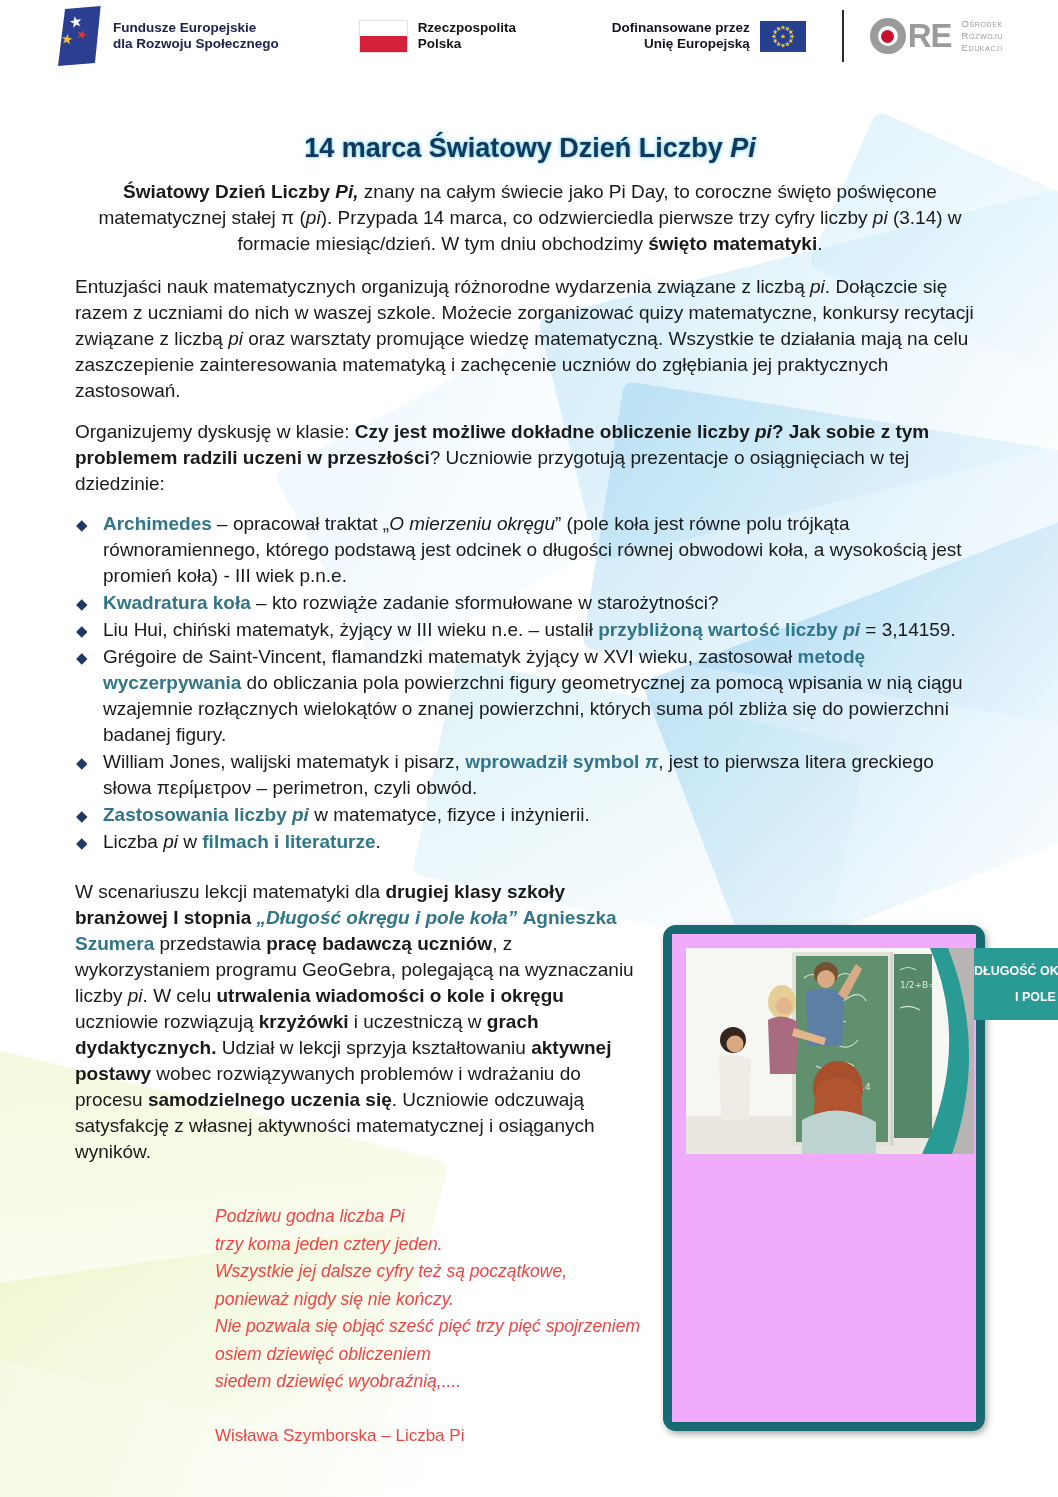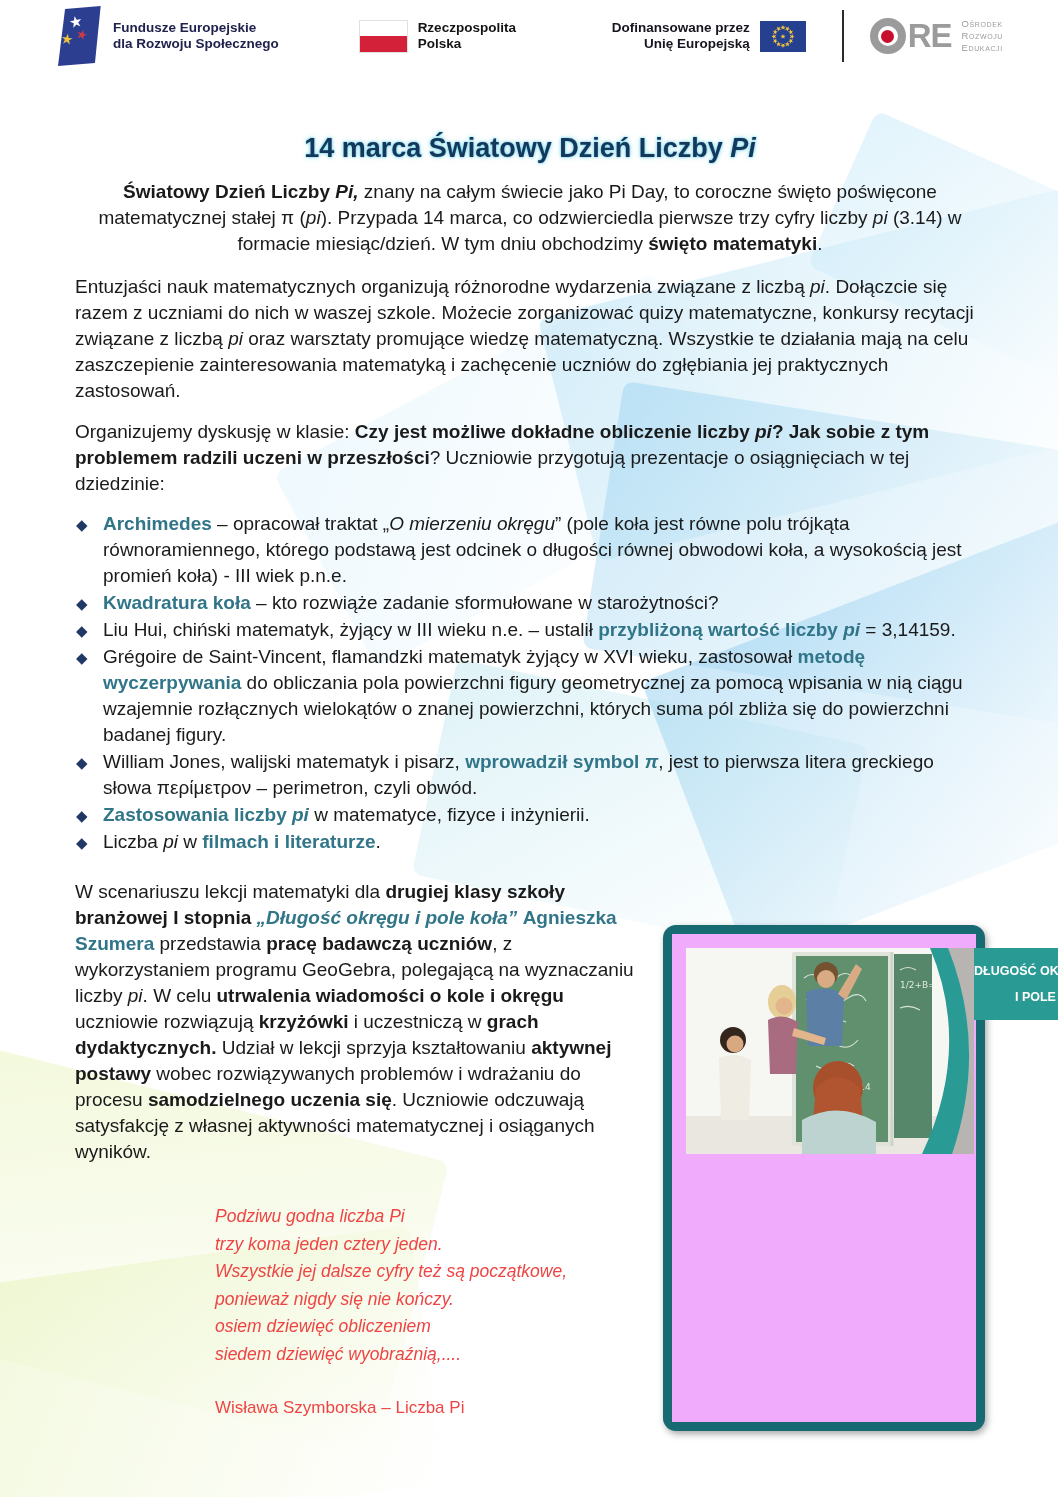--- a/index.html
+++ b/index.html
@@ -259,20 +259,21 @@
         </div>
       </div>
 
       <p class="para"><span class="s-n">W scenariuszu lekcji matematyki dla </span><span class="s-b">drugiej klasy szkoły branżowej I stopnia </span><span class="s-ti">„Długość okręgu i pole koła” </span><span class="s-t">Agnieszka Szumera</span><span class="s-n"> przedstawia </span><span class="s-b">pracę badawczą uczniów</span><span class="s-n">, z wykorzystaniem programu GeoGebra, polegającą na wyznaczaniu liczby </span><span class="s-i">pi</span><span class="s-n">.  W celu </span><span class="s-b">utrwalenia wiadomości o kole i okręgu</span><span class="s-n"> uczniowie rozwiązują </span><span class="s-b">krzyżówki</span><span class="s-n"> i uczestniczą w </span><span class="s-b">grach dydaktycznych.</span><span class="s-n"> Udział w lekcji sprzyja kształtowaniu </span><span class="s-b">aktywnej postawy</span><span class="s-n"> wobec rozwiązywanych problemów i wdrażaniu do procesu </span><span class="s-b">samodzielnego uczenia się</span><span class="s-n">. Uczniowie odczuwają satysfakcję z własnej aktywności matematycznej i osiąganych wyników.</span></p>
 
       <div class="poem">
           <div>Podziwu godna liczba Pi</div>
           <div>trzy koma jeden cztery jeden.</div>
           <div>Wszystkie jej dalsze cyfry też są początkowe,</div>
           <div>ponieważ nigdy się nie kończy.</div>
+          <div>Nie pozwala się objąć sześć pięć trzy pięć spojrzeniem</div>
           <div>osiem dziewięć obliczeniem</div>
           <div>siedem dziewięć wyobraźnią,....</div>
         </div>
 
       <div class="attr">Wisława Szymborska – Liczba Pi</div>
     </div>
   </div>
 </div>
 
 </body></html>

